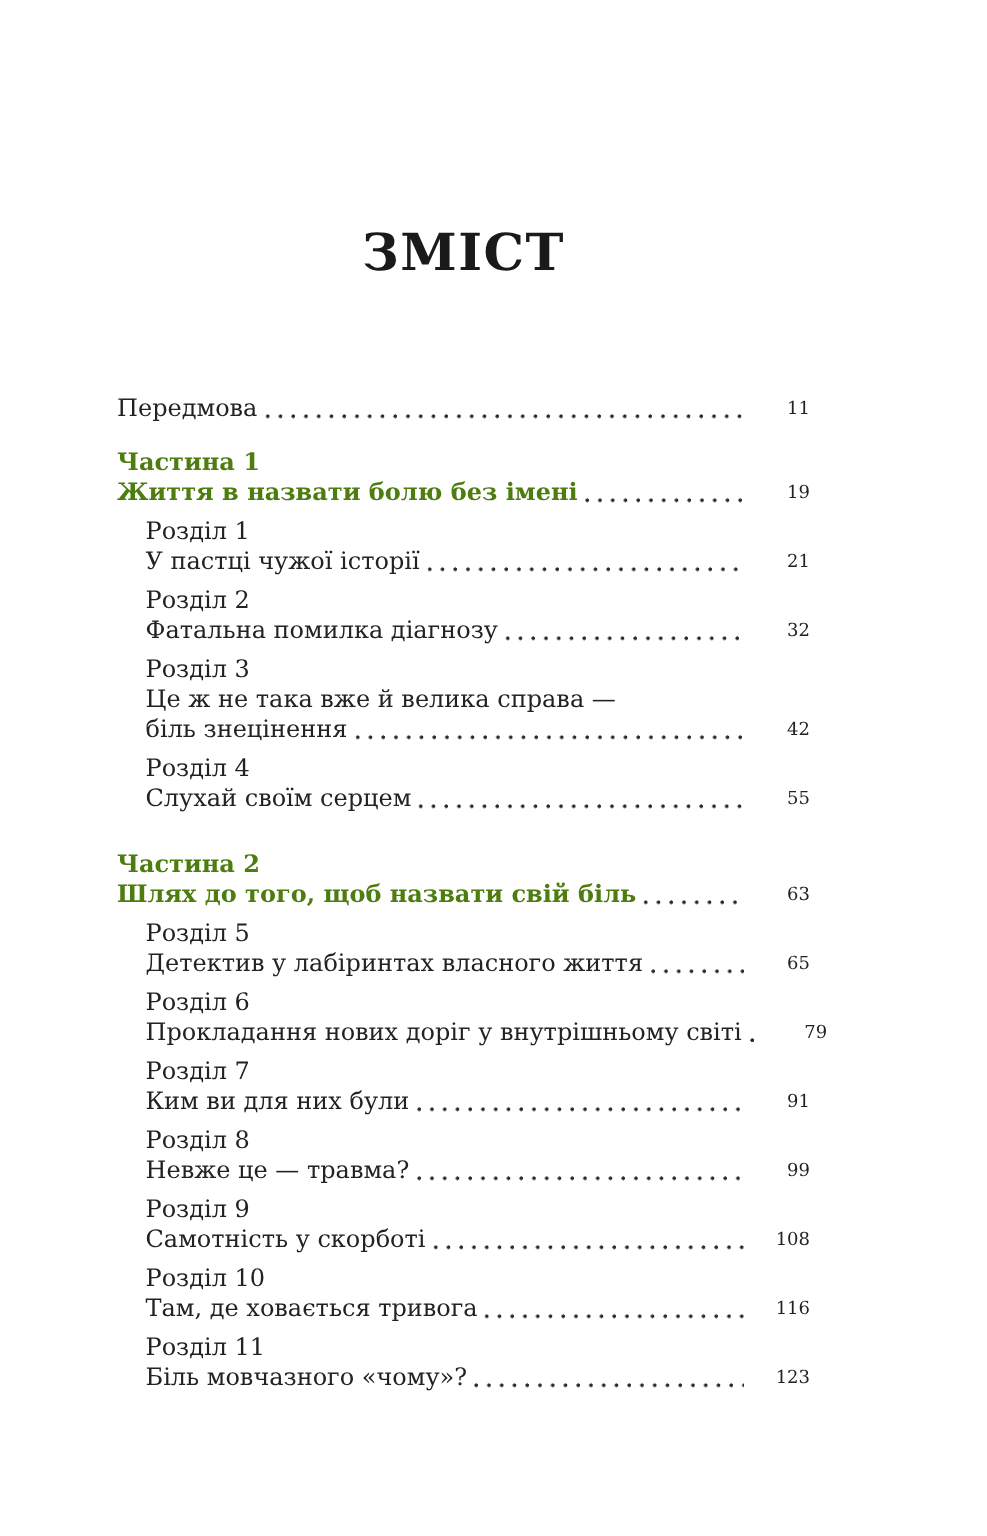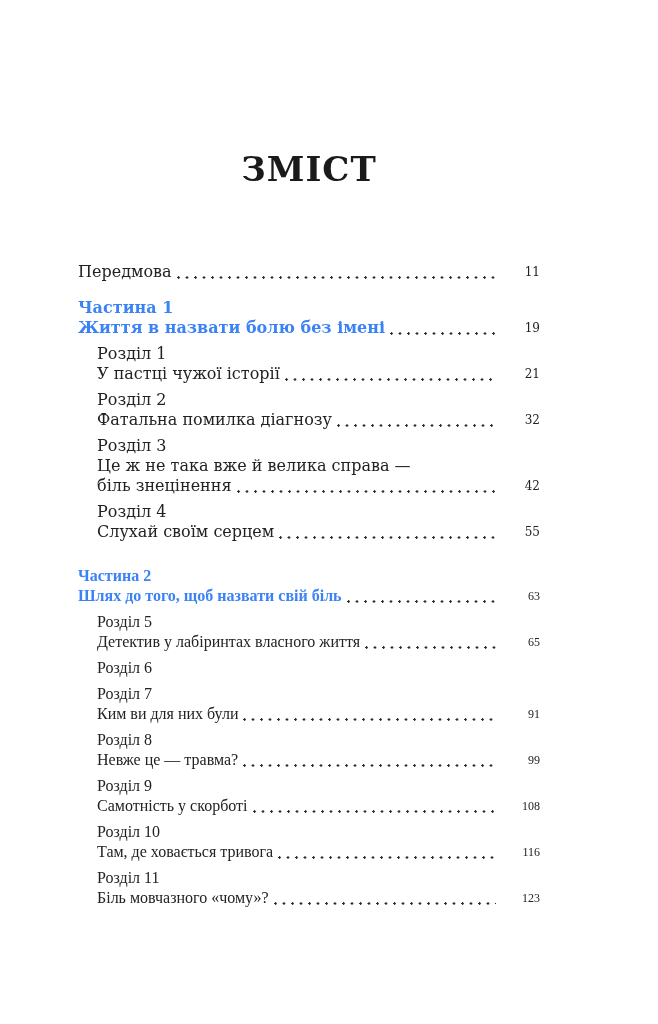--- a/index.html
+++ b/index.html
@@ -54,24 +54,24 @@
     line-height: 20px;
     color: #222222;
   }
   .line {
     font-size: 16px;
     line-height: 20px;
     white-space: nowrap;
   }
   .preface { margin-bottom: 14px; }
   .part { margin-top: 16px; }
-  .part.second { margin-top: 24px; font-family: Liberation Serif, serif; }
+  .part.second { margin-top: 24px; }
   .part-name, .part-row .txt {
     font-weight: bold;
-    color: #3b82f6;
+    color: #4d7c0f;
   }
   .chapter { margin-top: 6px; padding-left: 19px; }
 </style>
 </head>
 <body>
 
 <div class="sheet">
   <div class="toc">
 
     <h1 class="toc-title">ЗМІСТ</h1>
@@ -140,20 +140,25 @@
         <div class="line">Розділ 5</div>
         <div class="row">
           <span class="txt">Детектив у лабіринтах власного життя</span>
           <span class="leader"></span>
           <span class="pnum">65</span>
         </div>
       </div>
 
       <div class="chapter">
         <div class="line">Розділ 6</div>
+        <div class="row">
+          <span class="txt">Прокладання нових доріг у внутрішньому світі</span>
+          <span class="leader"></span>
+          <span class="pnum">79</span>
+        </div>
       </div>
 
       <div class="chapter">
         <div class="line">Розділ 7</div>
         <div class="row">
           <span class="txt">Ким ви для них були</span>
           <span class="leader"></span>
           <span class="pnum">91</span>
         </div>
       </div>

